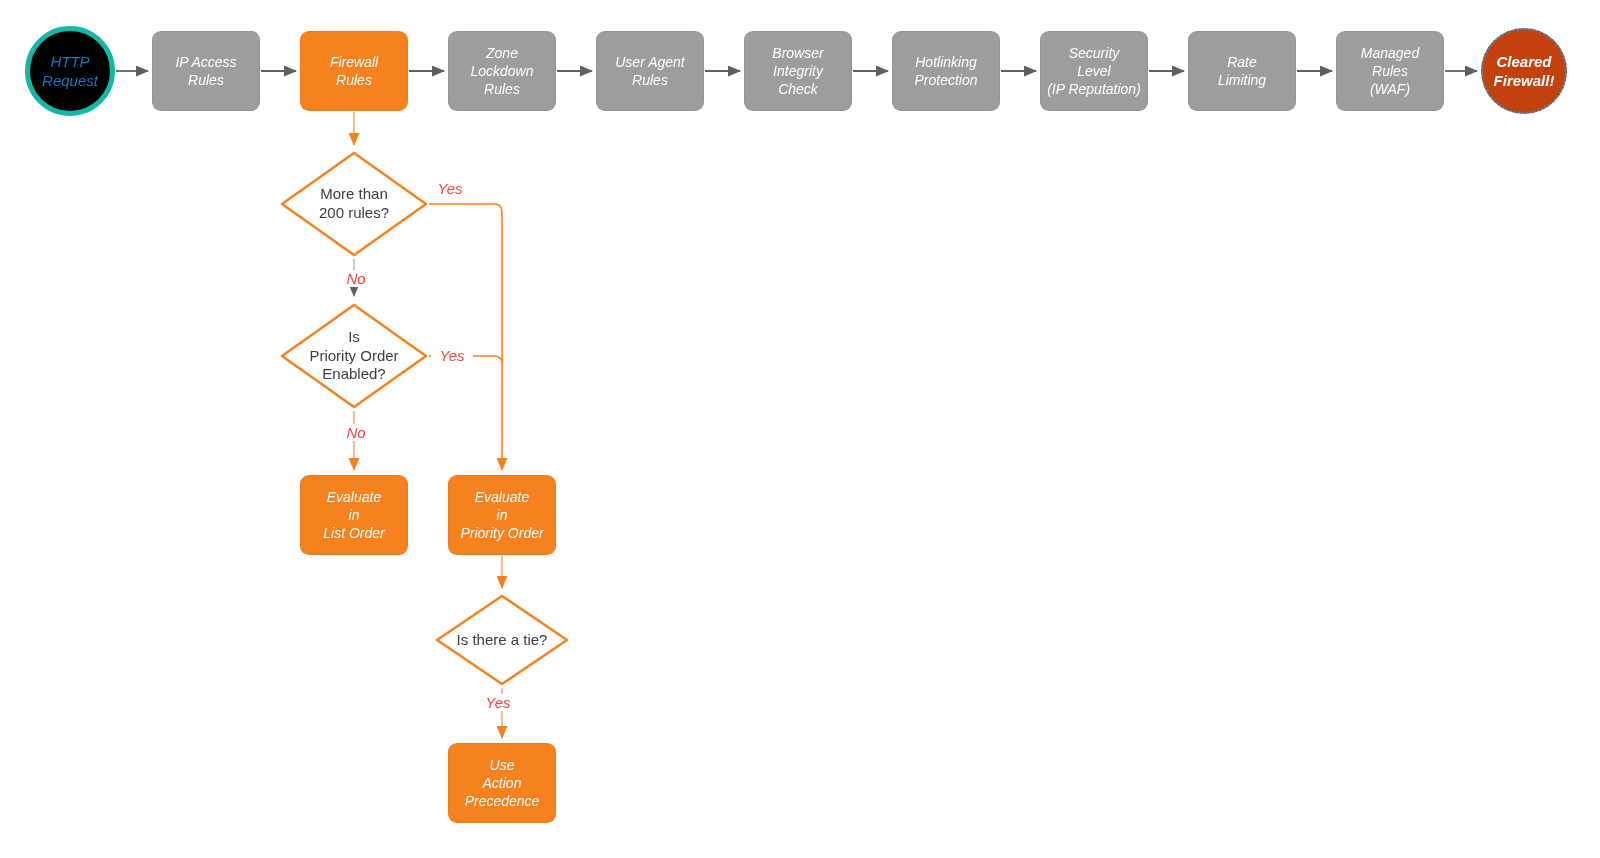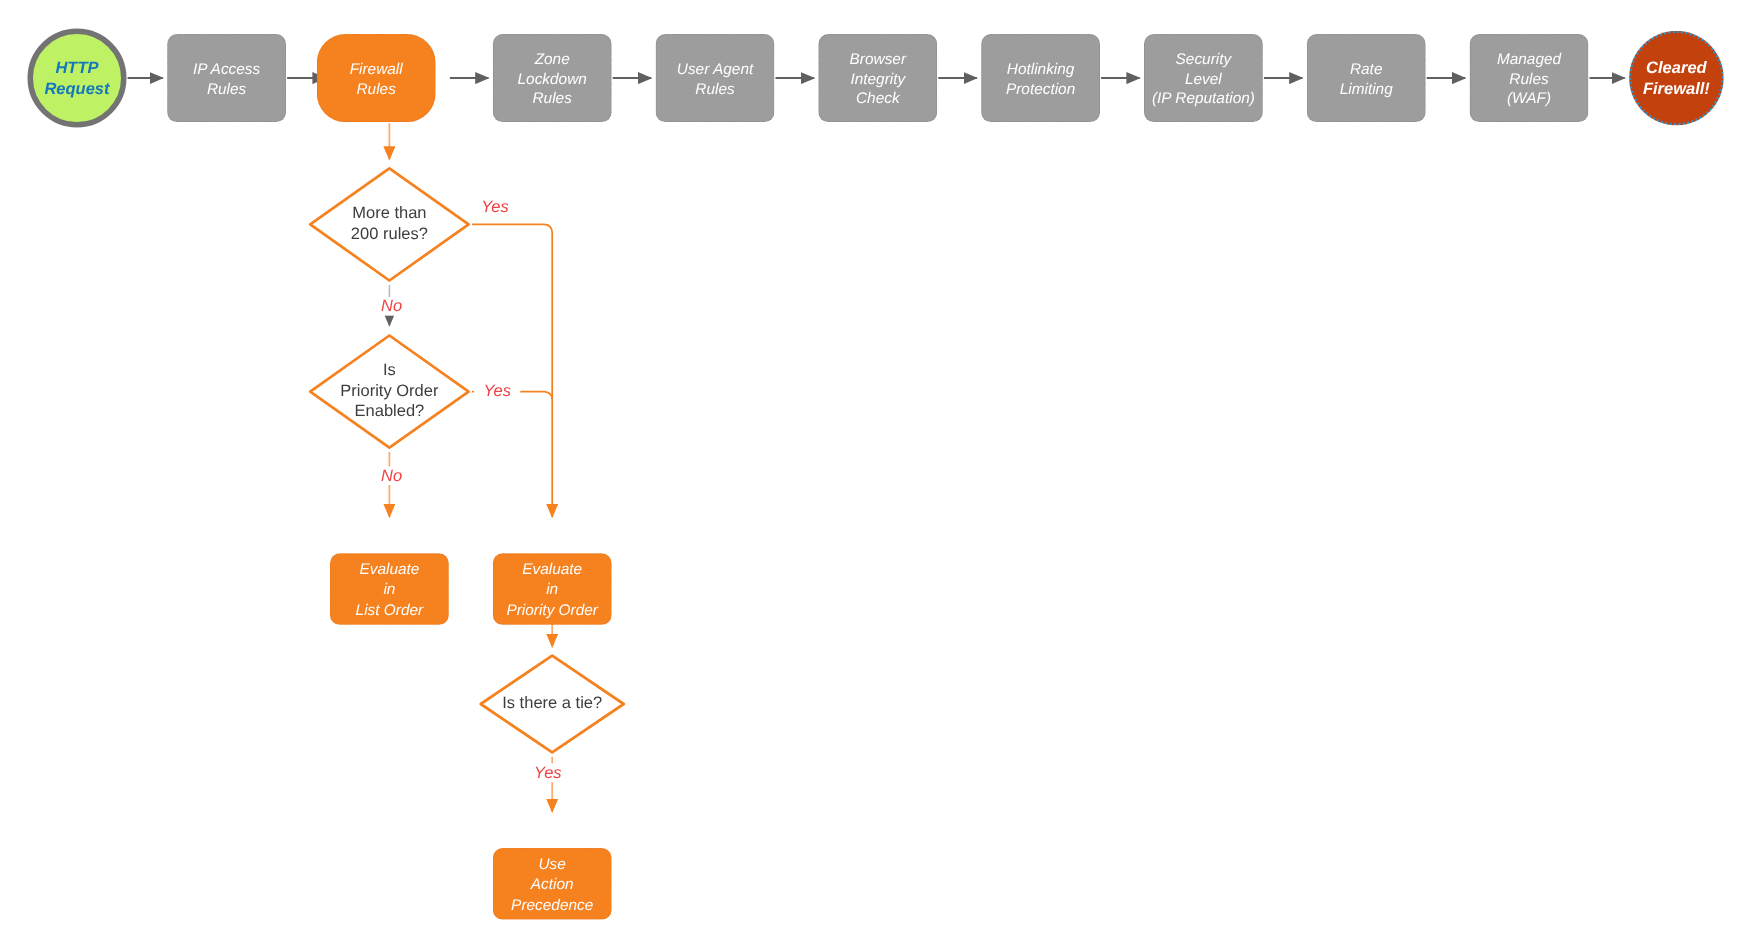--- a/index.html
+++ b/index.html
@@ -39,37 +39,36 @@
     color: #ffffff;
     font-style: italic;
     font-size: 14px;
   }
   .stage.highlight {
     background: #f6821f;
     border-color: #e8751a;
   }
   .action {
     width: 108px;
-    height: 65px;
+    height: 80px;
     border-radius: 9px;
     background: #f6821f;
     border: 1.5px dotted #e8751a;
     color: #ffffff;
     font-style: italic;
     font-size: 14px;
-    margin-top: 28px;
   }
   .terminal-start {
     width: 90px;
     height: 90px;
     border-radius: 50%;
-    background: #bef264;
-    border: 5px solid #737373;
+    background: #000000;
+    border: 5px solid #14b8a6;
     color: #1378bd;
-    font-weight: bold;
+    font-weight: normal;
     font-style: italic;
     font-size: 15px;
   }
   .terminal-end {
     width: 86px;
     height: 86px;
     border-radius: 50%;
     background: #c2410c;
     border: 2px dotted #2f93cf;
     color: #ffffff;
@@ -138,21 +137,21 @@
     <path d="M502,556 L502,588" stroke="#f9ab71" stroke-width="1.6" fill="none" marker-end="url(#ah-orange)"></path>
     <path d="M502,688 L502,738" stroke="#f9ab71" stroke-width="1.6" fill="none" marker-end="url(#ah-orange)"></path>
   </svg>
 
   <div class="node terminal-start" style="left:25px; top:26px;">HTTP
 Request</div>
 
   <div class="node stage" style="left:152px; top:31px;">IP Access
 Rules</div>
 
-  <div class="node stage highlight" style="left:288px; top:31px;border-radius:26px;">Firewall
+  <div class="node stage highlight" style="left:300px; top:31px;">Firewall
 Rules</div>
 
   <div class="node stage" style="left:448px; top:31px;">Zone
 Lockdown
 Rules</div>
 
   <div class="node stage" style="left:596px; top:31px;">User Agent
 Rules</div>
 
   <div class="node stage" style="left:744px; top:31px;">Browser

